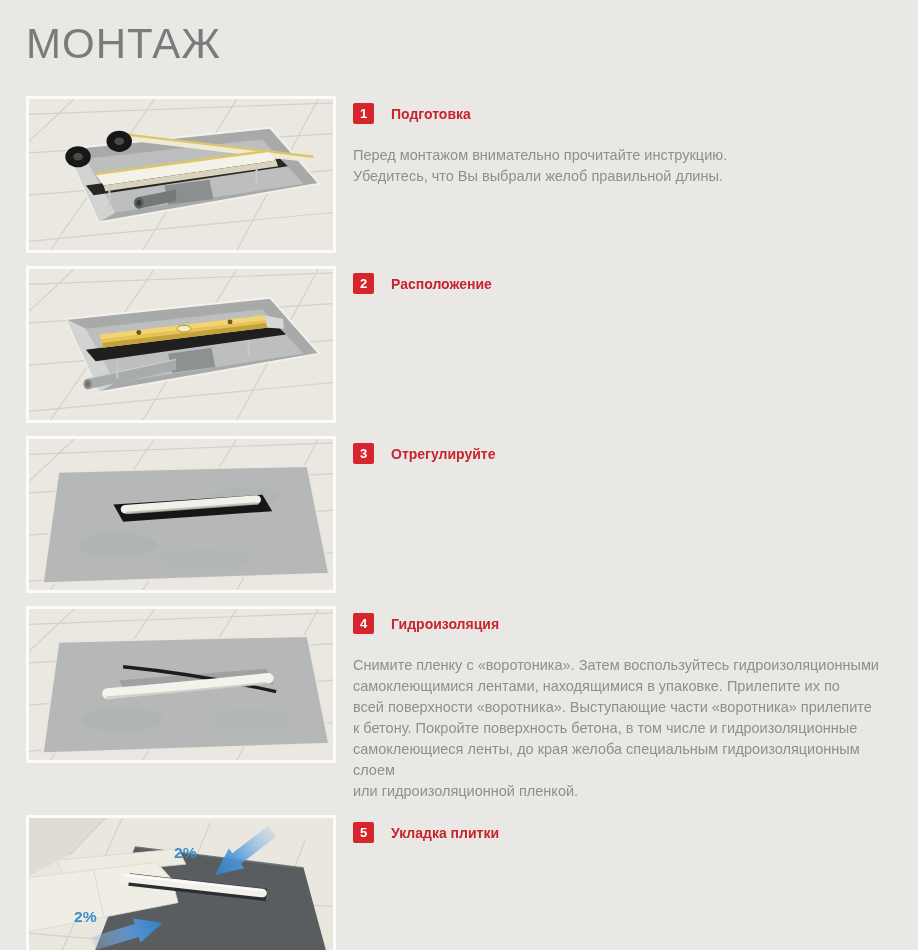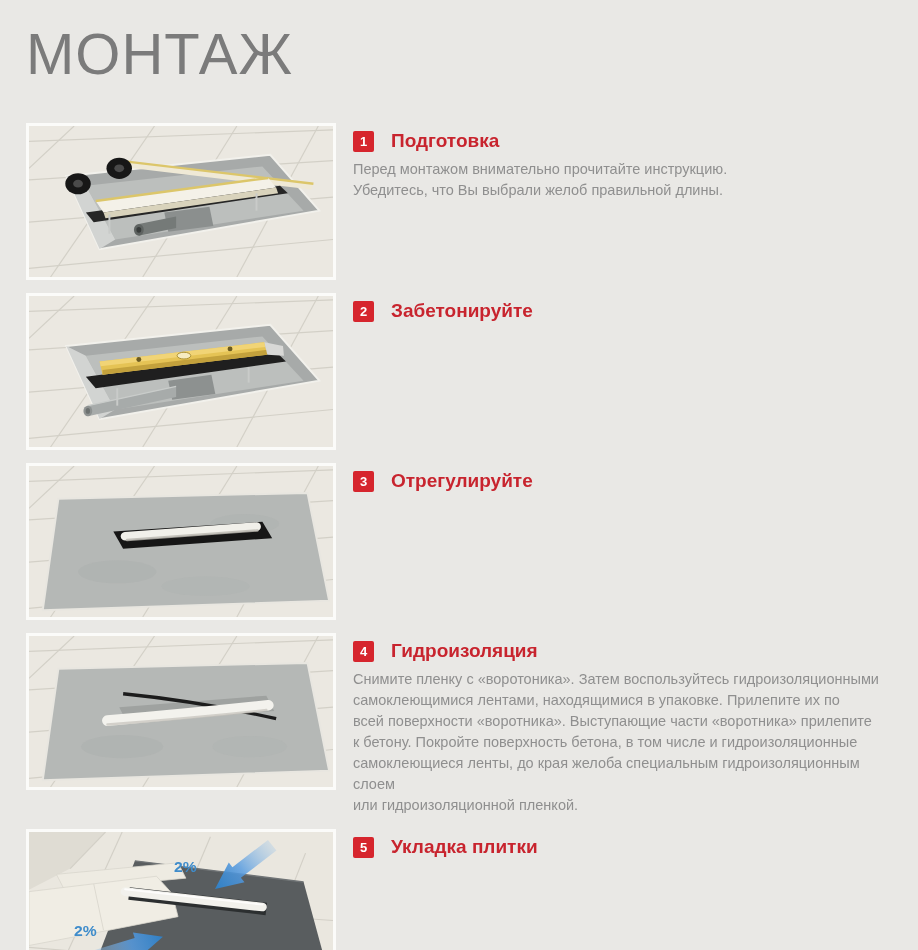--- a/index.html
+++ b/index.html
@@ -1,28 +1,28 @@
 <!DOCTYPE html>
 <html><head>
 <meta charset="utf-8">
 <style>
   * { margin:0; padding:0; box-sizing:border-box; }
   html,body { width:918px; height:950px; }
   body { background:#e9e8e5; font-family:"Liberation Sans", sans-serif; overflow:hidden; }
   .page { padding:20px 0 0 26px; }
-  .page-title { font-size:58px; color:#7b7b7b; font-weight:400; letter-spacing:1px; margin-bottom:36px; }
+  .page-title { font-size:42px; color:#7b7b7b; font-weight:400; letter-spacing:1px; margin-bottom:28px; }
   .step-row { display:flex; align-items:flex-start; margin-bottom:13px; }
   .step-image { width:310px; height:157px; background:#fbfbf9; padding:3px; flex:none; }
   .step-image svg { display:block; width:100%; height:100%; }
   .step-content { margin-left:17px; padding-top:7px; width:552px; }
   .step-header { display:flex; align-items:center; }
   .step-badge { width:21px; height:21px; background:#d6252d; color:#ffffff; font-size:13px; font-weight:bold;
                 display:flex; align-items:center; justify-content:center; border-radius:2px; flex:none; }
-  .step-title { margin-left:17px; color:#c8242e; font-size:19px; font-weight:bold; }
-  .step-body { margin-top:7px; color:#8f8f8f; font-size:14.5px; line-height:1.45; white-space:pre-line; }
+  .step-title { margin-left:17px; color:#c8242e; font-size:14px; font-weight:bold; }
+  .step-body { margin-top:21px; color:#8f8f8f; font-size:14.5px; line-height:1.45; white-space:pre-line; }
   svg text.slope-label { font-family:"Liberation Sans", sans-serif; font-size:16px; font-weight:bold; }
 </style>
 </head>
 <body>
 
 <div class="page">
 
   <div class="page-title">МОНТАЖ</div>
 
   <div class="step-row">
@@ -120,21 +120,21 @@
           <polygon points="240,48 259,52 260,62 243,61" fill="#d8d8d6"></polygon>
           <ellipse cx="158" cy="62" rx="7" ry="3.5" fill="#f6ecc2" stroke="#a98f33" stroke-width="1"></ellipse>
           <circle cx="112" cy="66" r="2.5" fill="#6b5a20"></circle>
           <circle cx="205" cy="55" r="2.5" fill="#6b5a20"></circle>
         </g>
       </svg>
     </div>
     <div class="step-content">
       <div class="step-header">
         <div class="step-badge">2</div>
-        <div class="step-title">Забетонируйте</div>
+        <div class="step-title">Расположение</div>
       </div>
     </div>
   </div>
 
   <div class="step-row">
     <div class="step-image">
       <svg viewBox="0 0 310 157" preserveAspectRatio="none">
         <rect width="310" height="157" fill="#ebe8e1"></rect>
         <g stroke="#d3d0c7" stroke-width="1.2">
           <line x1="0" y1="16" x2="310" y2="4"></line>

